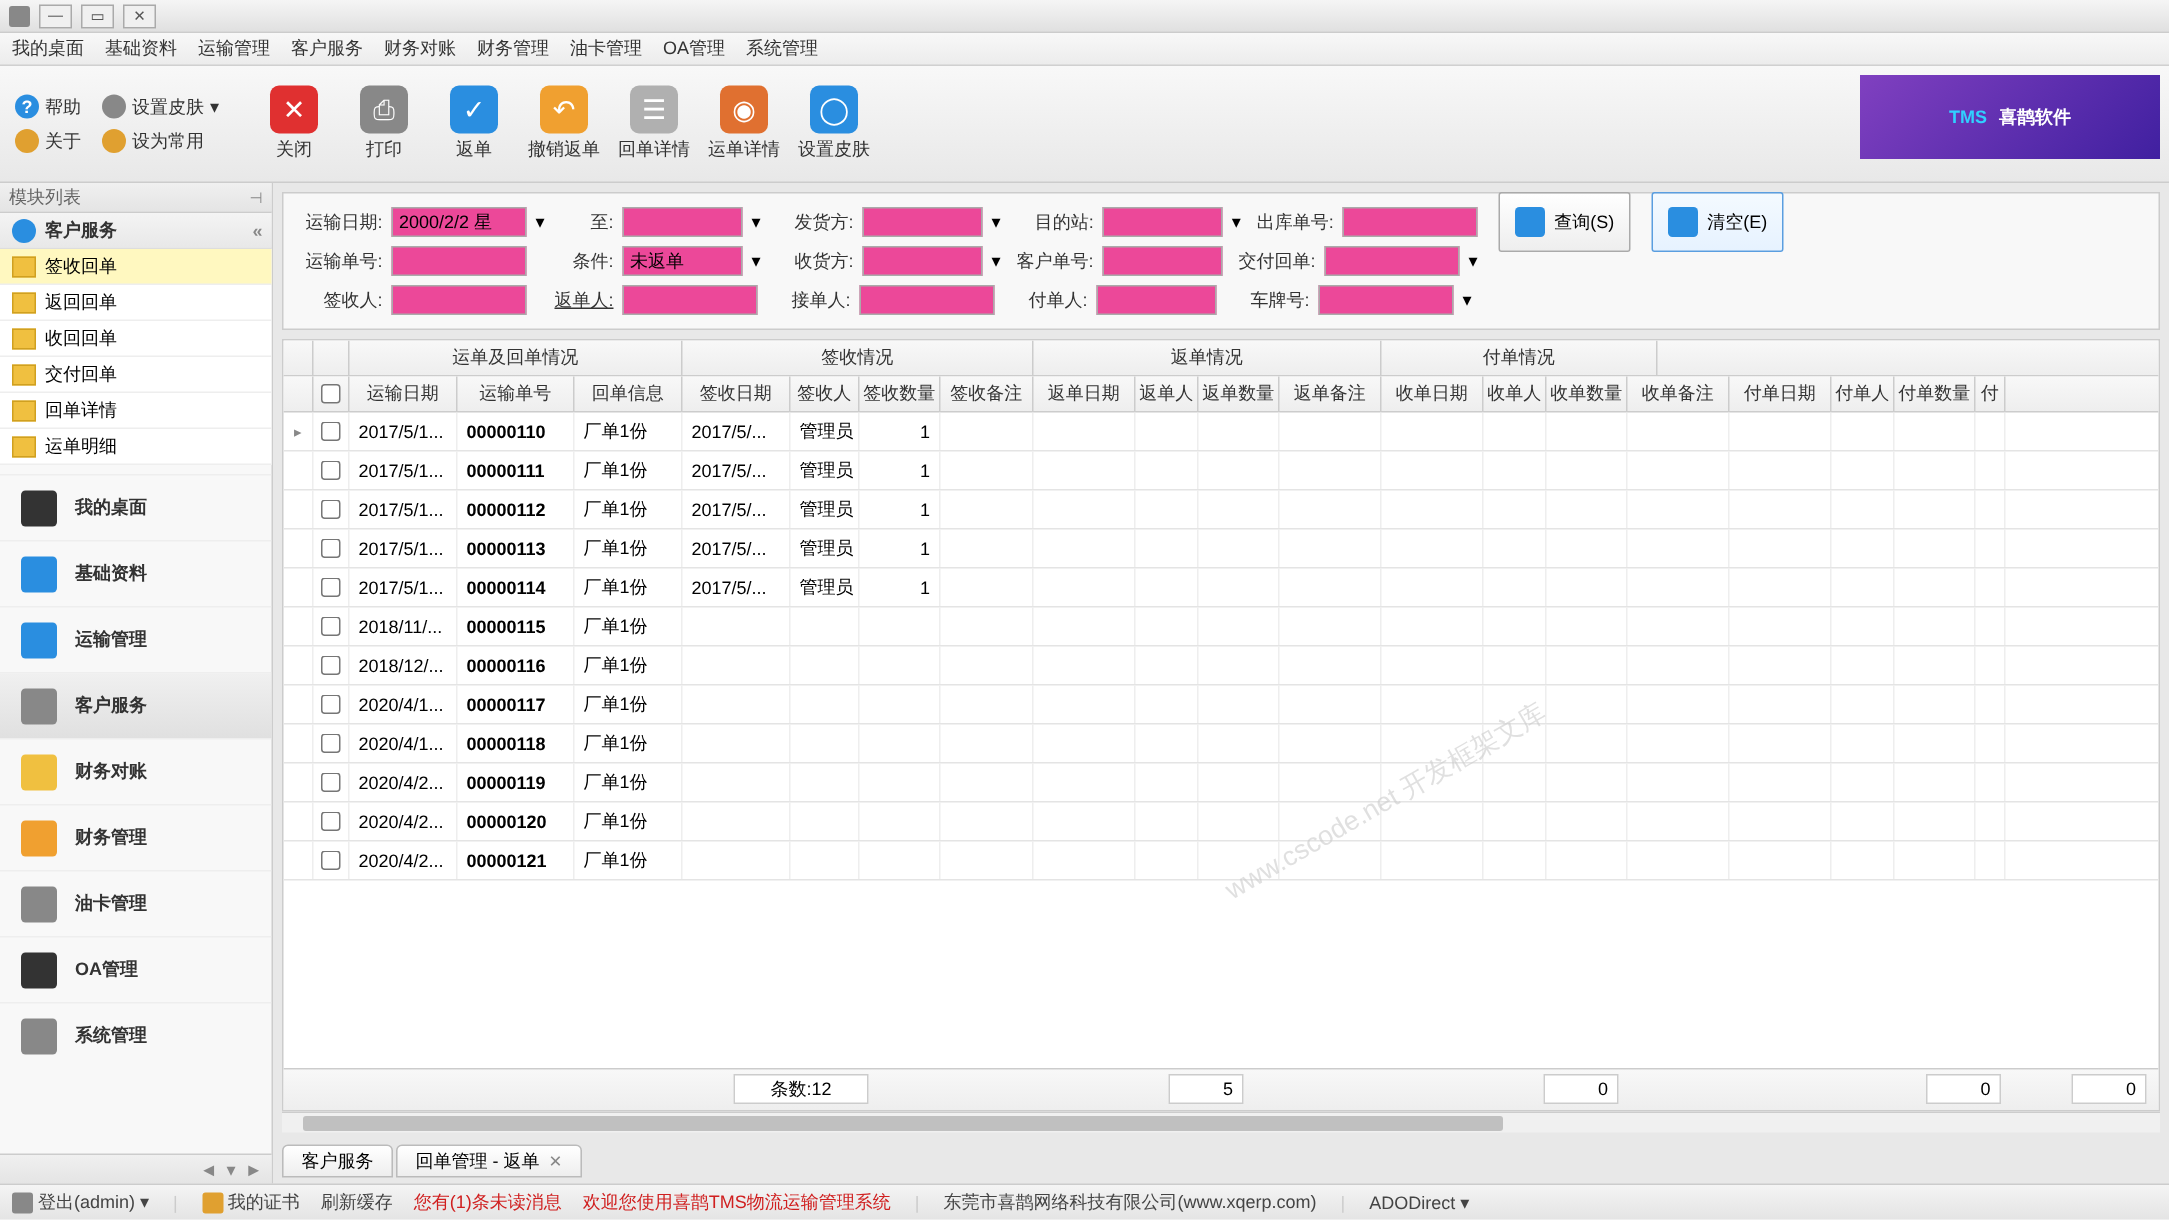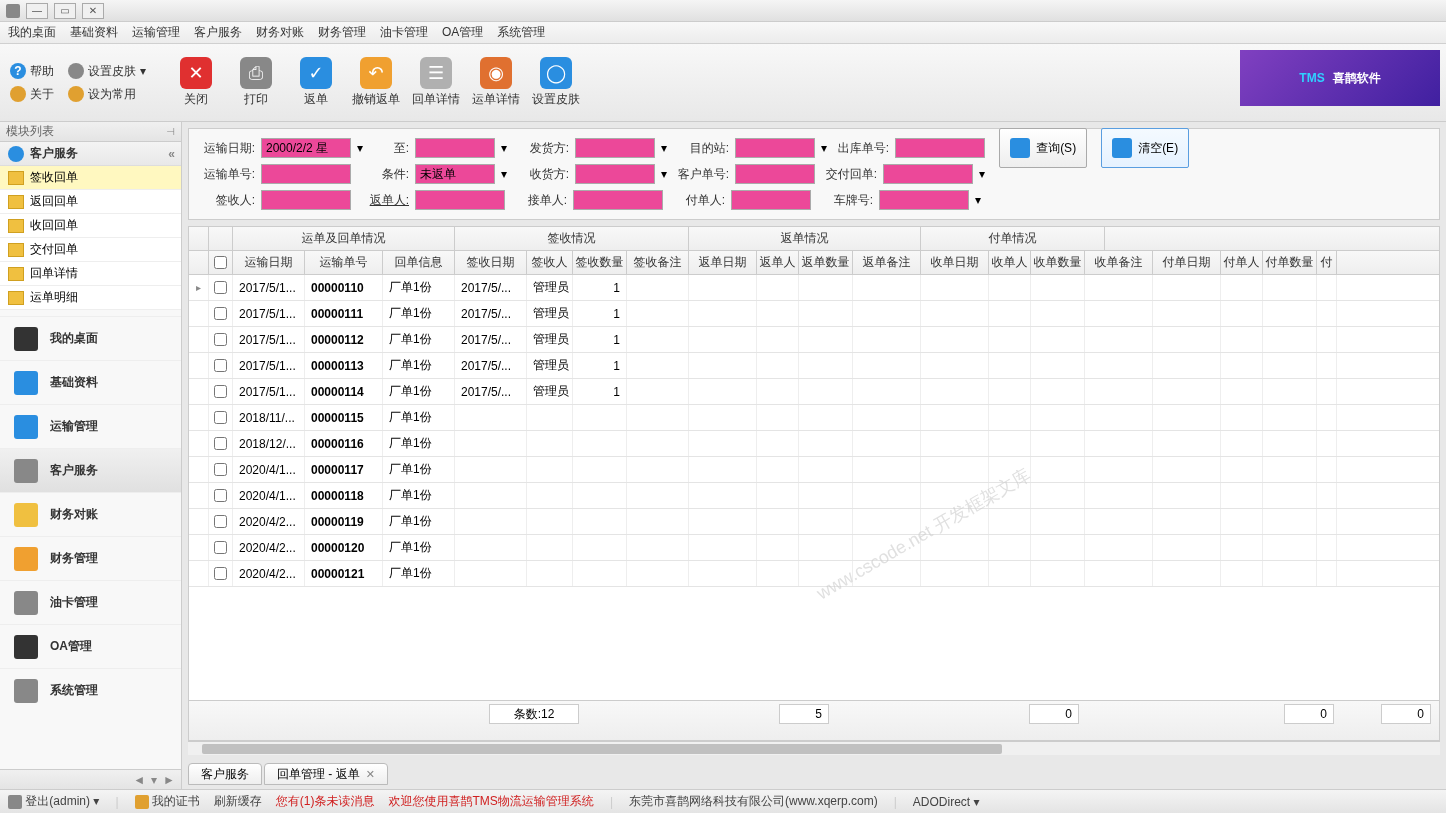--- a/index.html
+++ b/index.html
@@ -87,21 +87,21 @@
 .chkcell { width: 24px; justify-content: center; }
 .chkcell input { width: 13px; height: 13px; }
 
 
 .c-date { width: 72px; } .c-no { width: 78px; } .c-info { width: 72px; }
 .c-sdate { width: 72px; } .c-sby { width: 46px; } .c-sqty { width: 54px; } .c-snote { width: 62px; }
 .c-rdate { width: 68px; } .c-rby { width: 42px; } .c-rqty { width: 54px; } .c-rnote { width: 68px; }
 .c-cdate { width: 68px; } .c-cby { width: 42px; } .c-cqty { width: 54px; } .c-cnote { width: 68px; }
 .c-pdate { width: 68px; } .c-pby { width: 42px; } .c-pqty { width: 54px; } .c-px { width: 20px; }
 
-.gridfoot { height: 40px; background: linear-gradient(#f8f8f8,#eee); border-top: 1px solid #ccc; display: flex; align-items: center; position: relative; }
+.gridfoot { height: 28px; background: linear-gradient(#f8f8f8,#eee); border-top: 1px solid #ccc; display: flex; align-items: center; position: relative; }
 .footbox { position: absolute; height: 20px; border: 1px solid #ccc; background: #fff; display: flex; align-items: center; justify-content: flex-end; padding: 0 6px; top: 3px; }
 .hscroll { height: 14px; background: #f0f0f0; border-top: 1px solid #ccc; margin: 0 6px 6px 6px; position: relative; }
 .hscroll .thumb { position: absolute; left: 14px; top: 2px; width: 800px; height: 10px; background: #c0c0c0; border-radius: 2px; }
 
 
 .bottomtabs { height: 24px; margin: 0 6px 4px 6px; display: flex; align-items: flex-end; }
 .btab { height: 22px; padding: 0 12px; border: 1px solid #bbb; border-top-left-radius: 4px; border-top-right-radius: 4px; background: linear-gradient(#fff,#eee); display: flex; align-items: center; gap: 6px; margin-right: 2px; cursor: pointer; }
 .btab .x { color: #888; font-size: 11px; }
 
 

